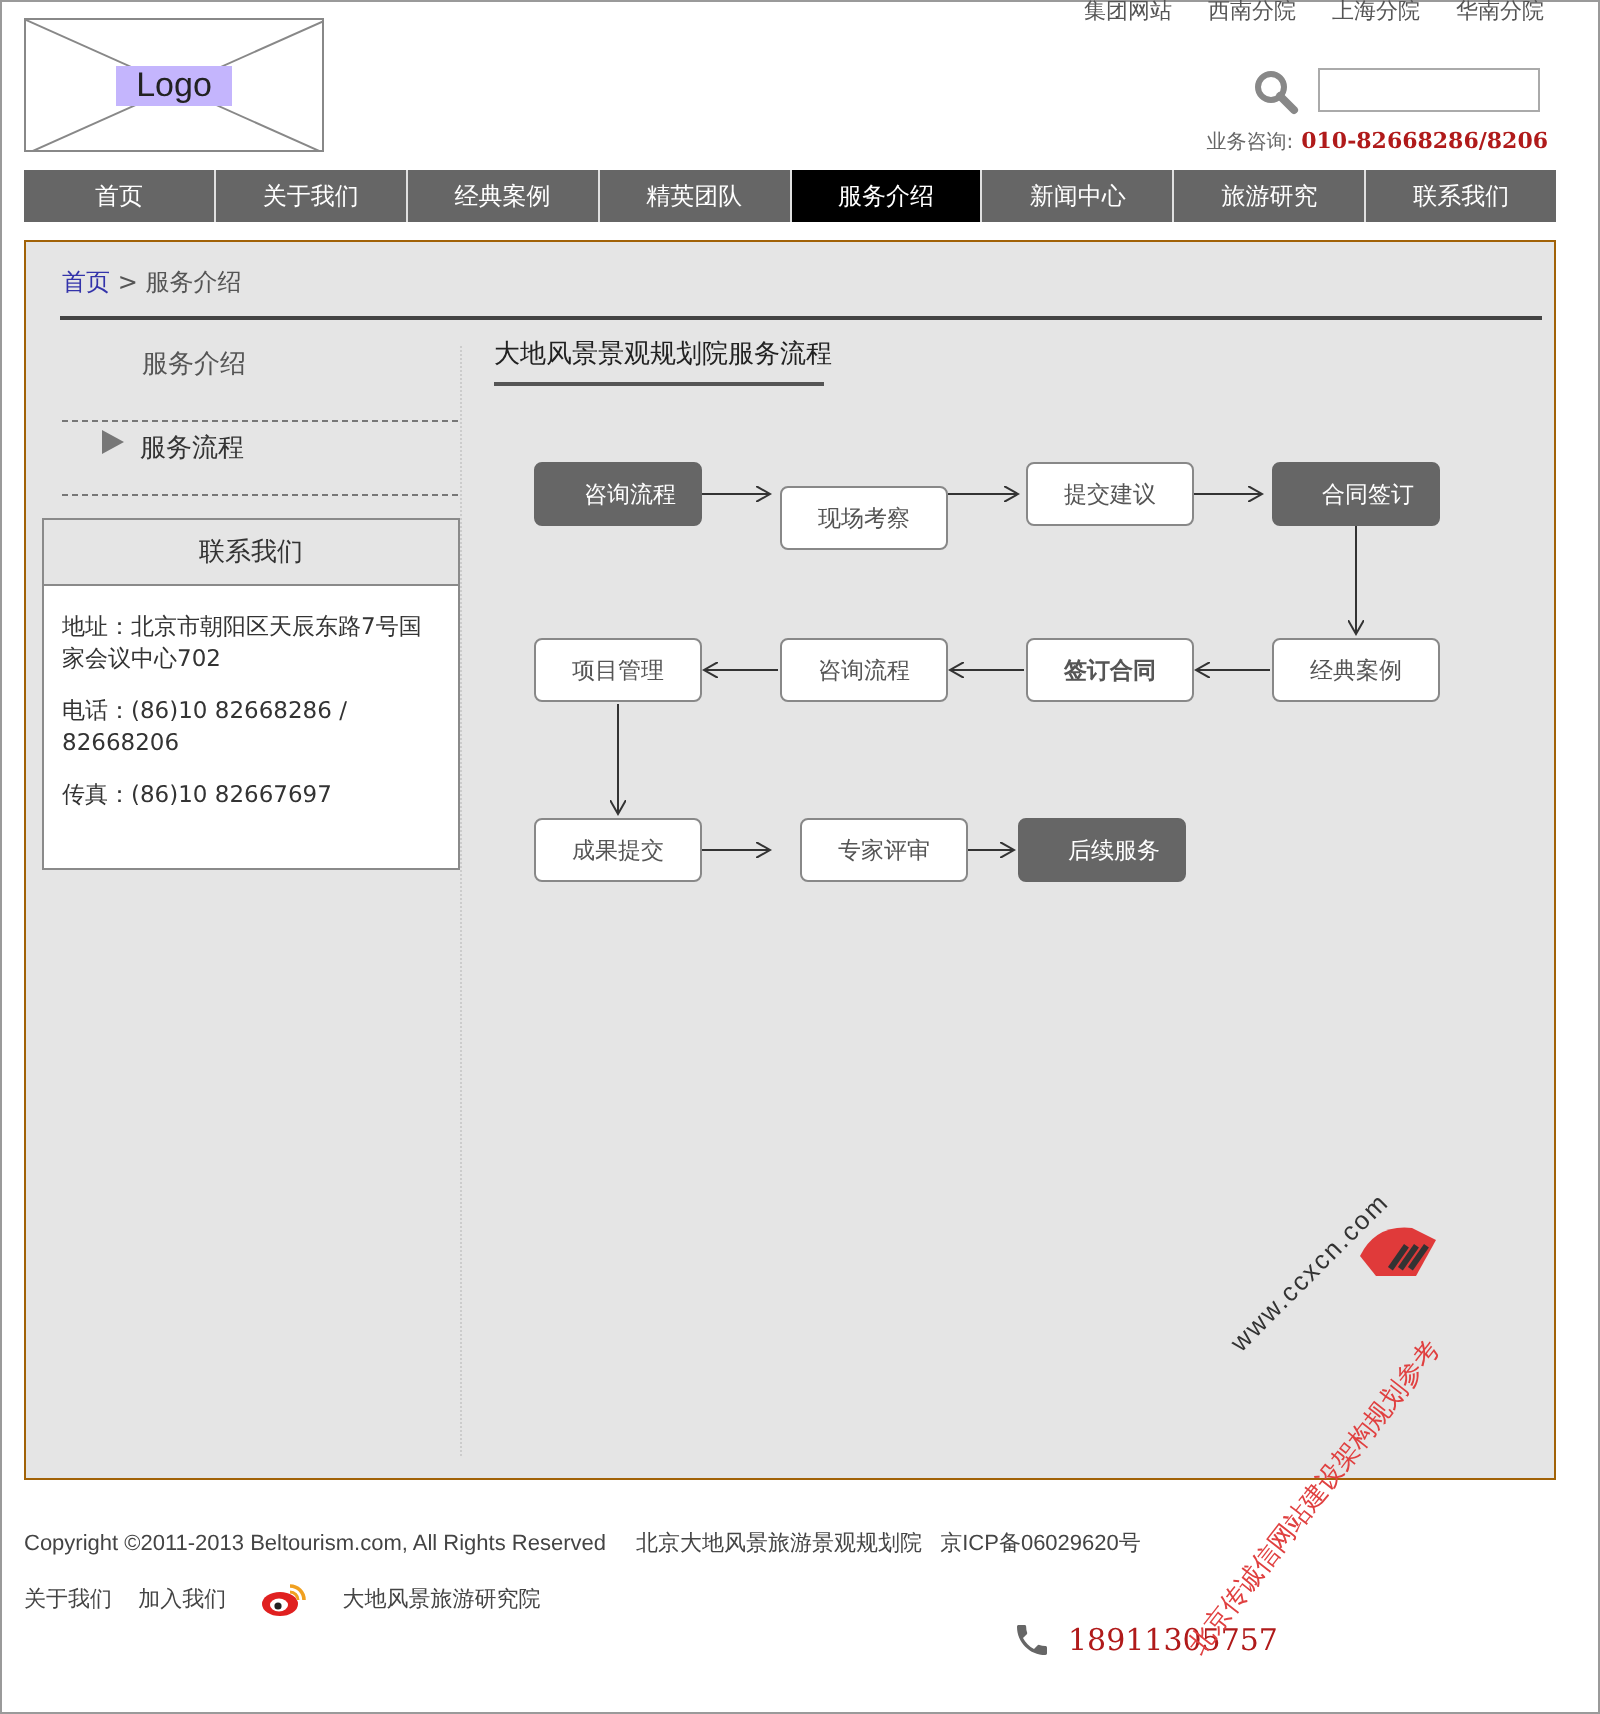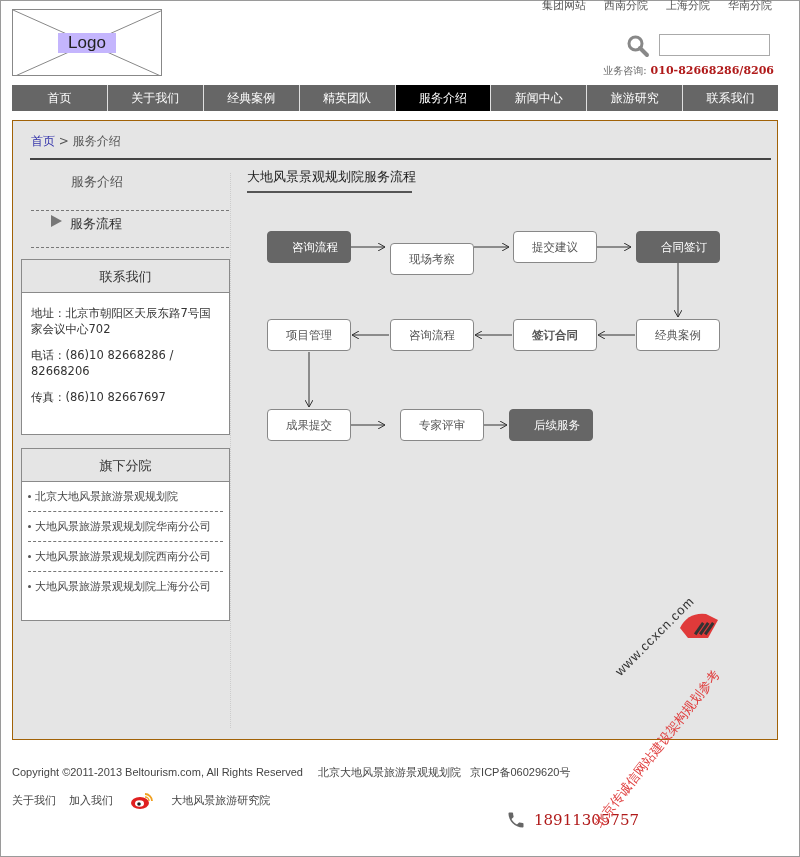--- a/index.html
+++ b/index.html
@@ -135,29 +135,20 @@
 
     <div class="box contact-box">
       <div class="box-head">联系我们</div>
       <div class="contact-body">
         <p>地址：北京市朝阳区天辰东路7号国家会议中心702</p>
         <p>电话：(86)10 82668286 / 82668206</p>
         <p>传真：(86)10 82667697</p>
       </div>
     </div>
 
-    <div class="box branch-box">
-      <div class="box-head">旗下分院</div>
-      <div class="branch-body">
-        <div class="branch-item"><span class="dot"></span><span>北京大地风景旅游景观规划院</span></div>
-        <div class="branch-item"><span class="dot"></span><span>大地风景旅游景观规划院华南分公司</span></div>
-        <div class="branch-item"><span class="dot"></span><span>大地风景旅游景观规划院西南分公司</span></div>
-        <div class="branch-item"><span class="dot"></span><span>大地风景旅游景观规划院上海分公司</span></div>
-      </div>
-    </div>
   </div>
 
   <div class="content-title">大地风景景观规划院服务流程</div>
   <div class="content-rule"></div>
 
   <div class="flow">
     <svg class="arrows" width="766" height="620">
       <defs>
         <marker id="ah" markerWidth="8" markerHeight="8" refX="7" refY="4" orient="auto">
           <path d="M0,0 L7,4 L0,8" fill="none" stroke="#333" stroke-width="1"></path>

